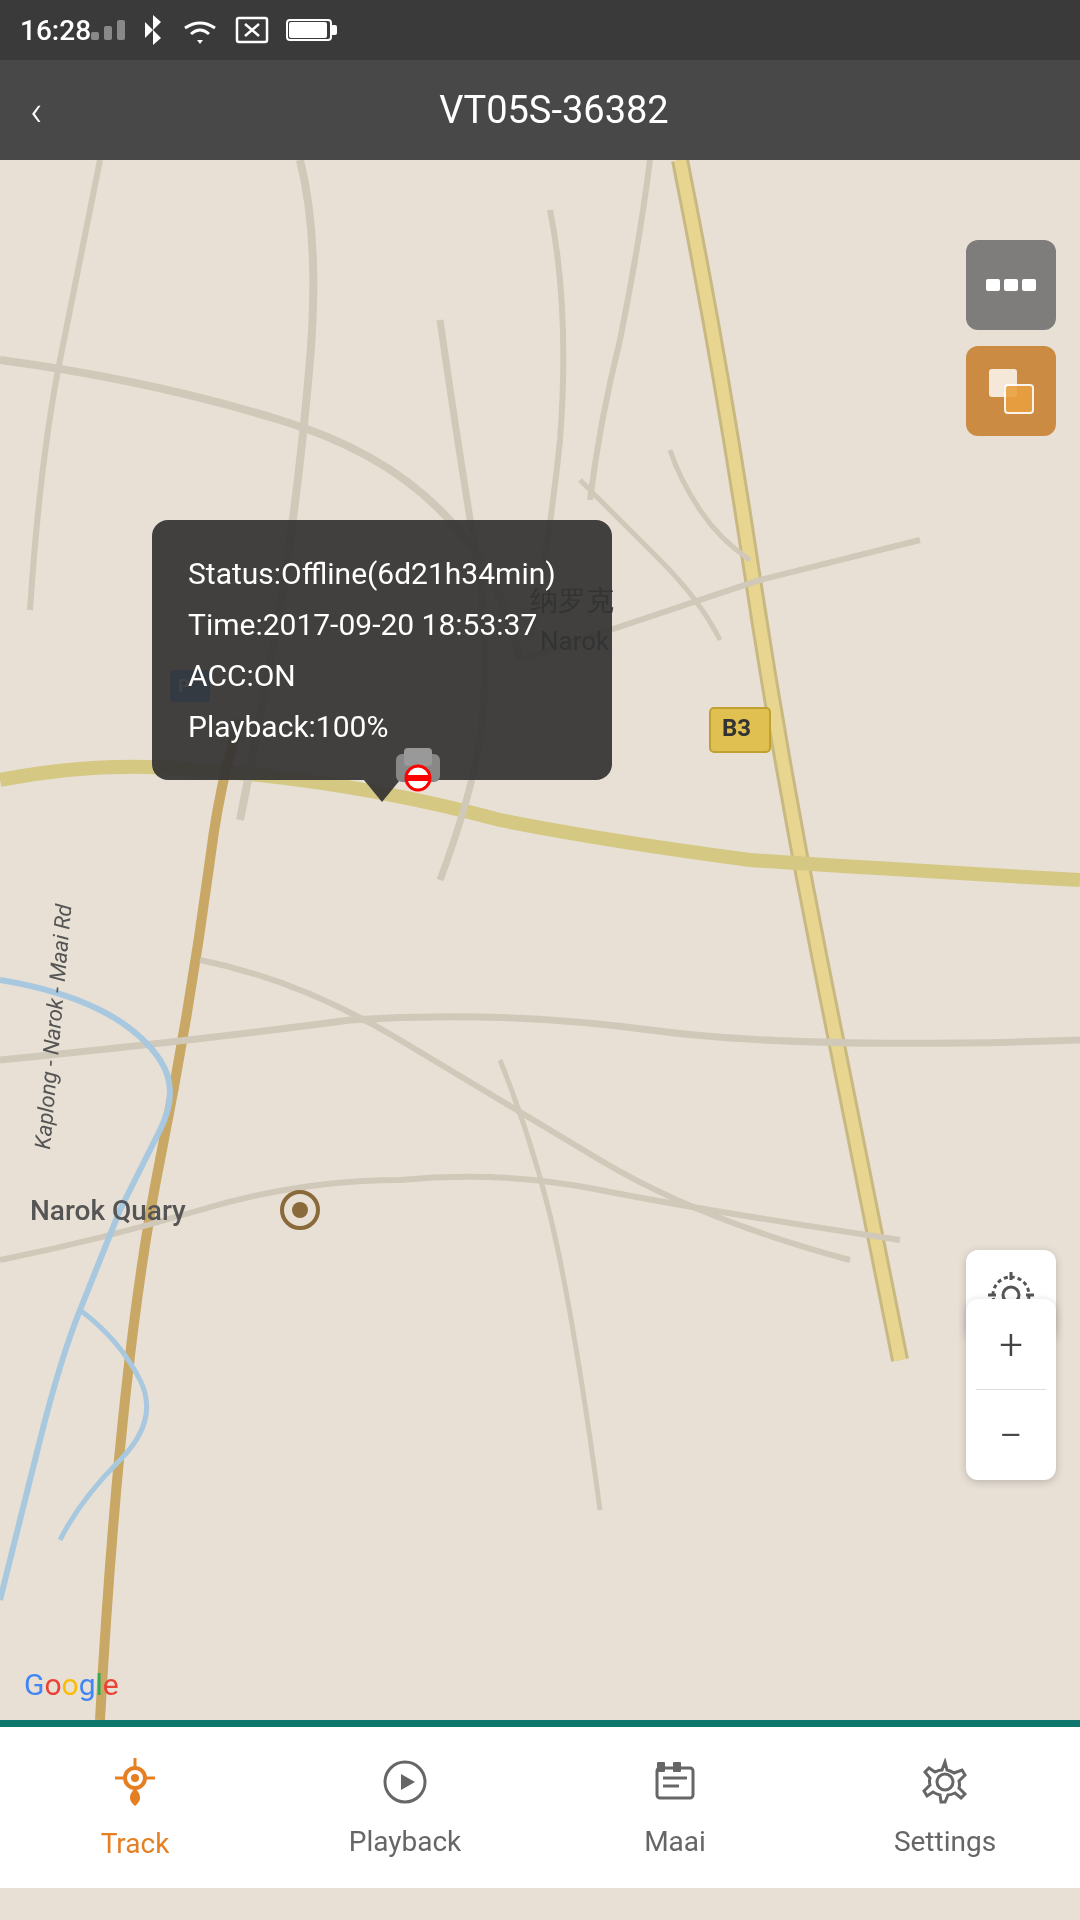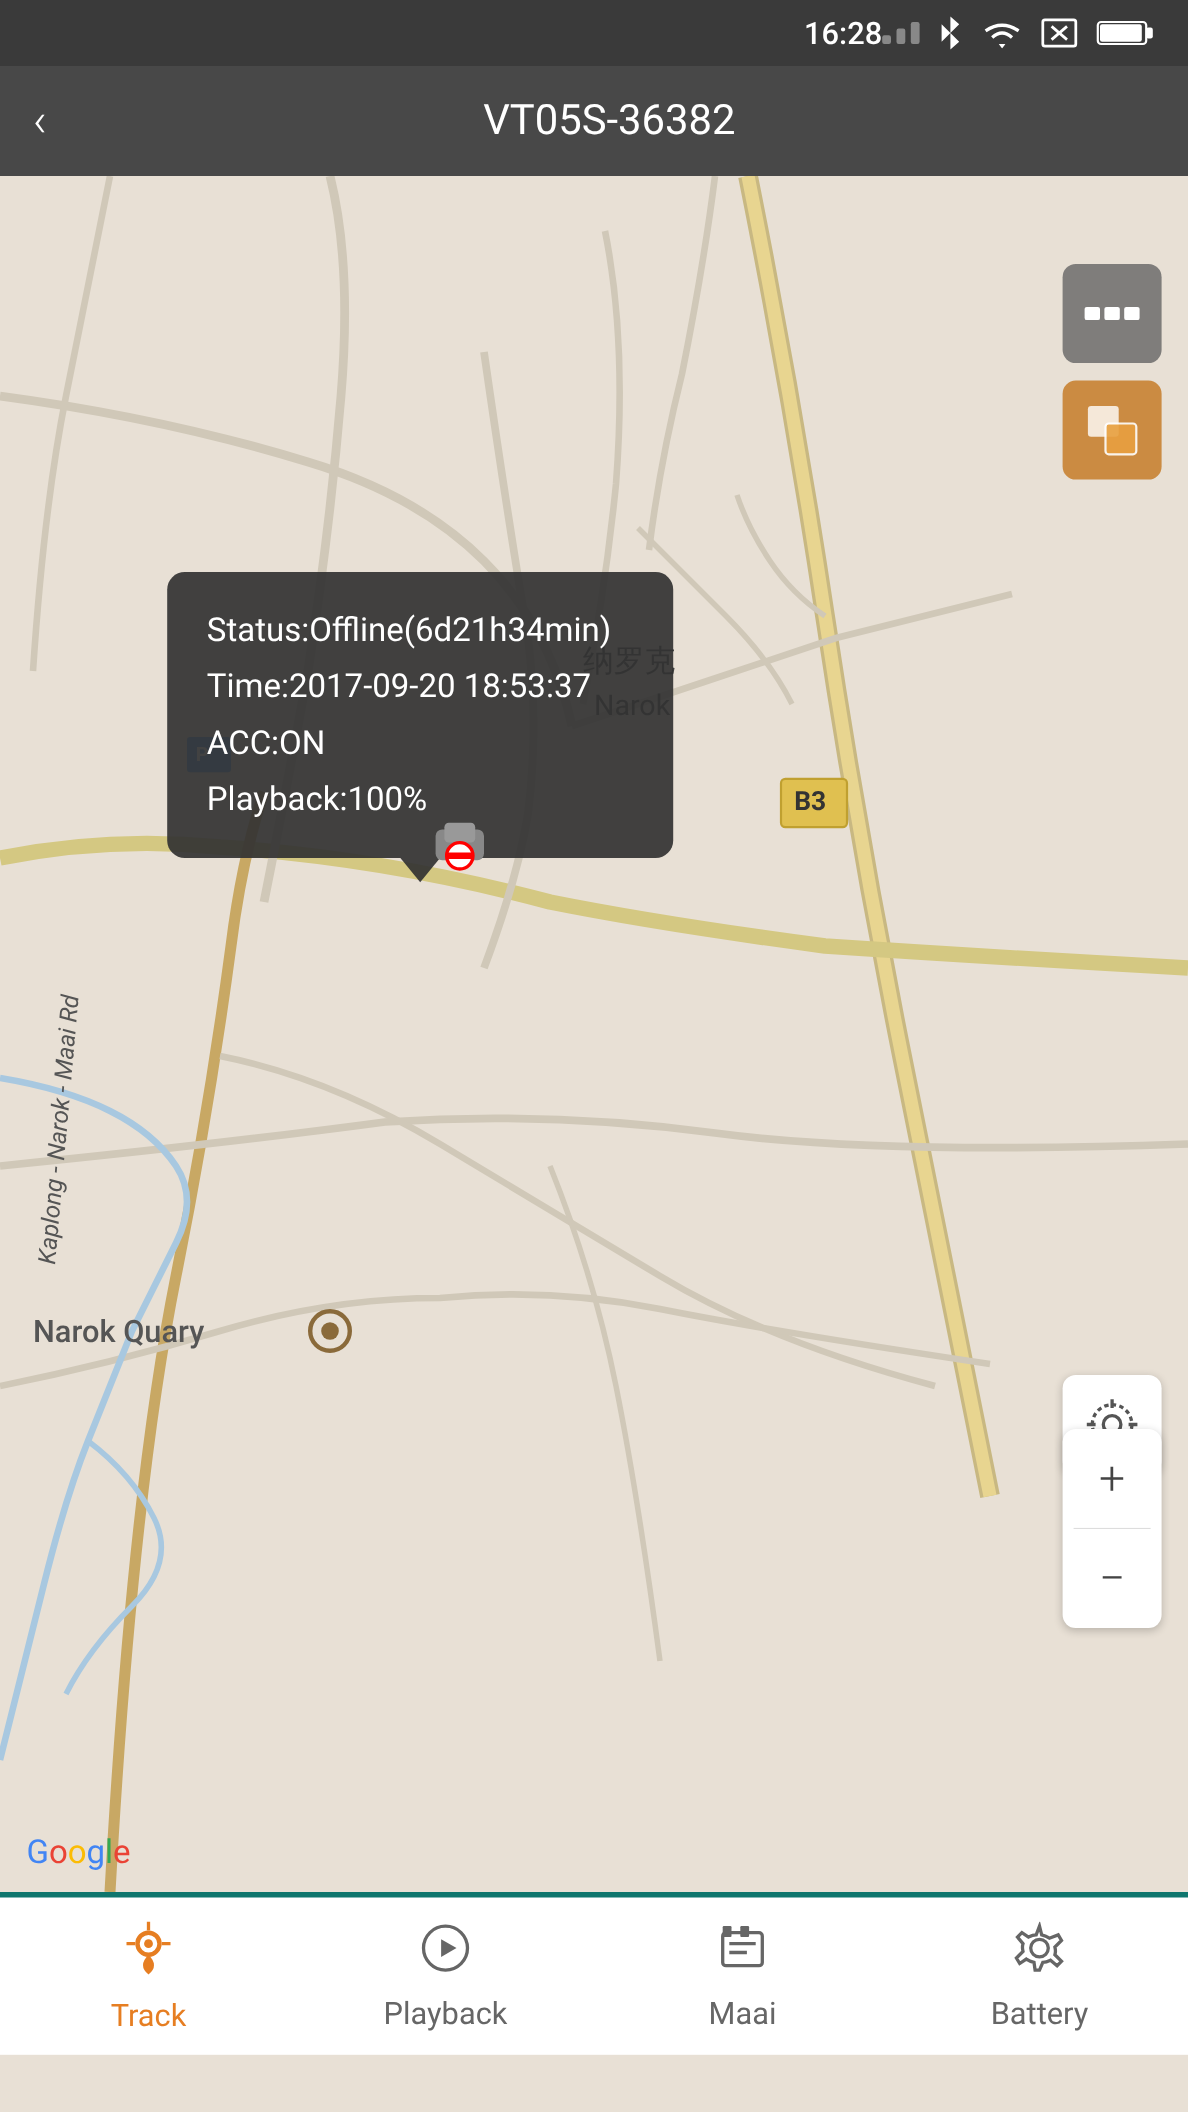--- a/index.html
+++ b/index.html
@@ -12,22 +12,22 @@
       background: #e8e0d5;
     }
 
     
     .status-bar {
       width: 100%;
       height: 60px;
       background: #3a3a3a;
       display: flex;
       align-items: center;
-      justify-content: flex-end;
-      padding: 0 30px;
+      justify-content: flex-start;
+      padding: 0 20px;
       color: white;
       font-size: 28px;
     }
     .status-bar-left { font-weight: 500; }
     .status-bar-right {
       display: flex;
       align-items: center;
       gap: 16px;
     }
     .signal-dots { display: flex; gap: 5px; align-items: flex-end; }
@@ -192,25 +192,25 @@
     .google-logo .g { color: #4285F4; }
     .google-logo .o1 { color: #EA4335; }
     .google-logo .o2 { color: #FBBC05; }
     .google-logo .g2 { color: #4285F4; }
     .google-logo .l { color: #34A853; }
     .google-logo .e { color: #EA4335; }
 
     
     .bottom-nav {
       width: 100%;
-      height: 148px;
+      height: 168px;
       background: white;
       display: flex;
       align-items: center;
-      border-top: 5px solid #0f766e;
+      border-top: 7px solid #0f766e;
     }
     .nav-item {
       flex: 1;
       display: flex;
       flex-direction: column;
       align-items: center;
       justify-content: center;
       gap: 8px;
       cursor: pointer;
       height: 100%;
@@ -410,15 +410,15 @@
     <span class="nav-label">Maai</span>
   </div>
 
   <div class="nav-item">
     <div class="nav-icon">
       <svg width="48" height="48" viewBox="0 0 48 48" fill="none" stroke="#666" stroke-width="3">
         <circle cx="24" cy="24" r="8"></circle>
         <path d="M24 4 L26 12 Q30 13 33 15 L41 12 L44 17 L38 23 Q39 27 38 30 L44 36 L40 40 L34 35 Q30 37 27 37 L24 44 L20 44 L19 37 Q15 36 12 34 L6 38 L3 33 L9 27 Q8 23 9 20 L4 14 L8 10 L14 14 Q18 12 21 12 Z"></path>
       </svg>
     </div>
-    <span class="nav-label">Battery</span>
+    <span class="nav-label">Settings</span>
   </div>
 </div>
 
 </body></html>

